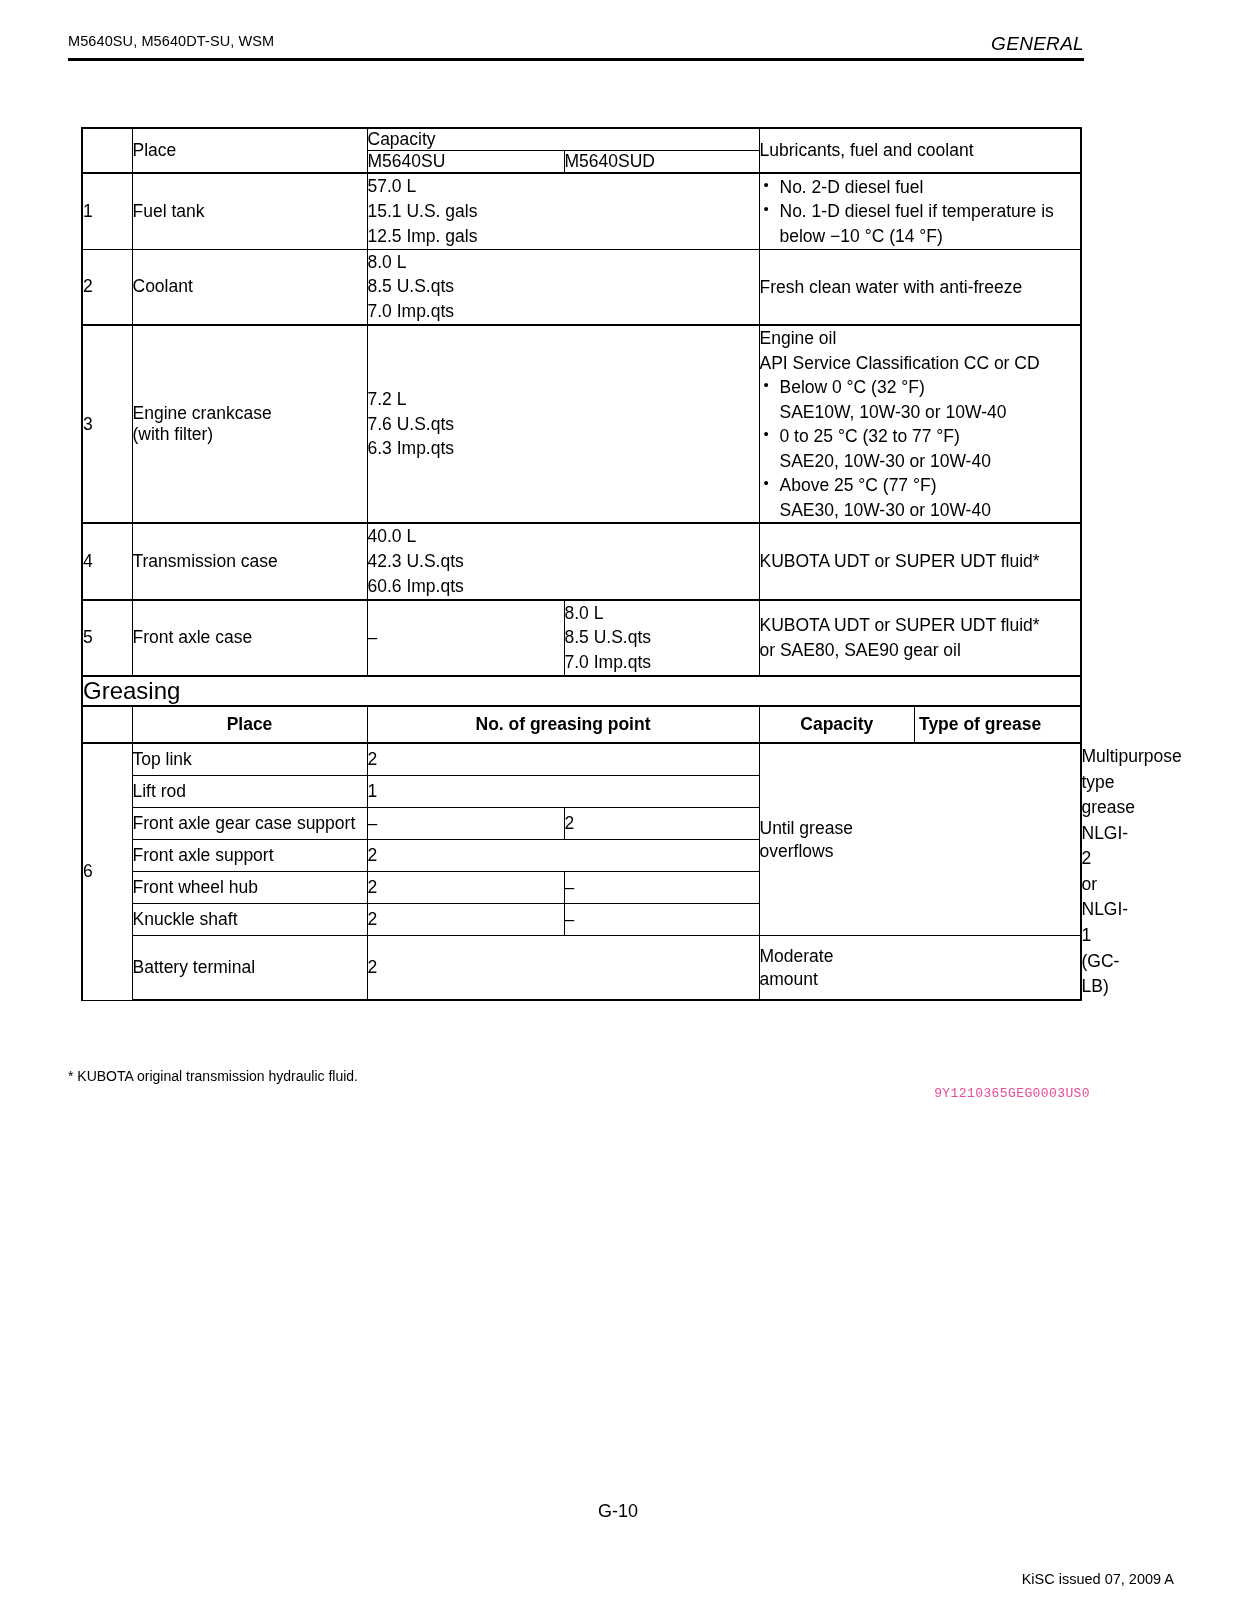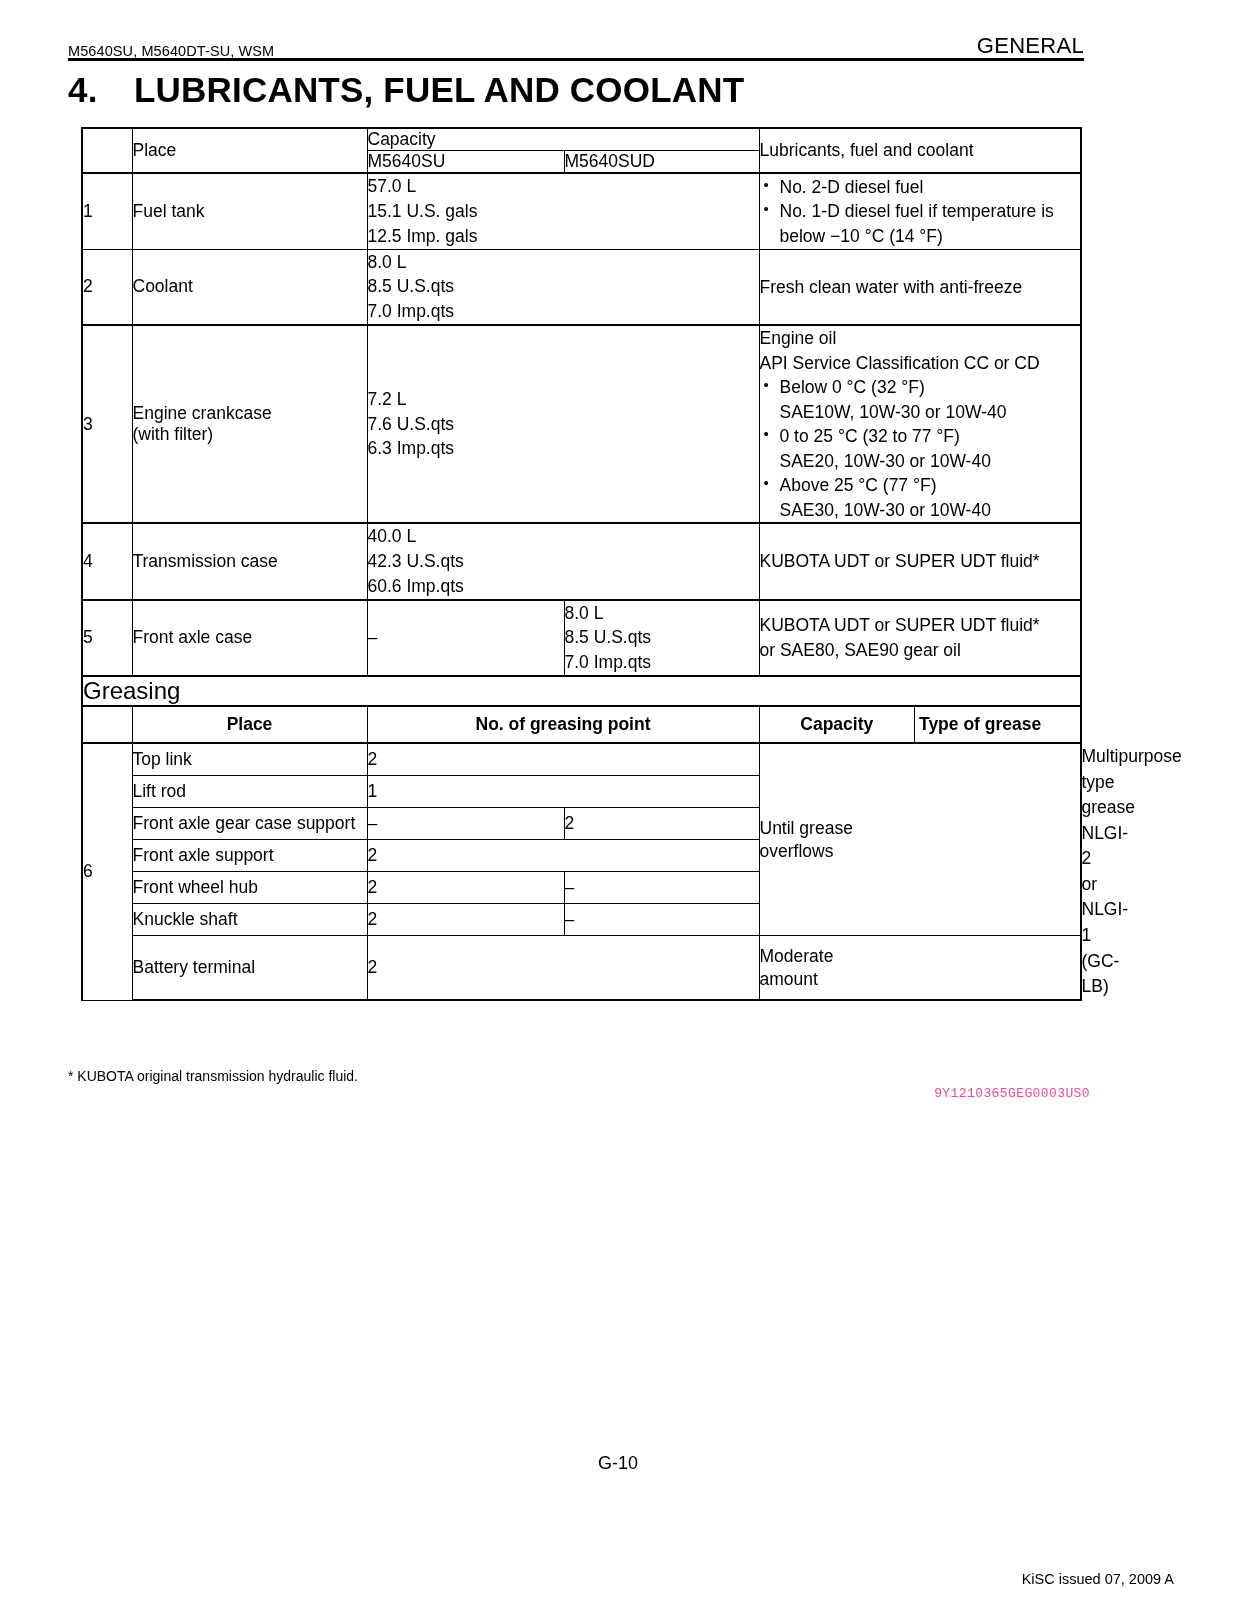--- a/index.html
+++ b/index.html
@@ -23,26 +23,26 @@
   }
 
   
   .runhead {
     position: absolute;
     left: 68px;
     top: 33px;
     width: 1016px;
     display: flex;
     justify-content: space-between;
-    align-items: flex-end;
+    align-items: flex-start;
     font-size: 14.5px;
     gap: 32px;
   }
   .runhead .left  { letter-spacing: 0.1px; }
-  .runhead .right { font-size: 22px; letter-spacing: 0.3px; }
+  .runhead .right { font-size: 19px; letter-spacing: 0.3px; font-style: italic; }
 
   .rule {
     position: absolute;
     left: 68px;
     top: 58px;
     width: 1016px;
     height: 3px;
     background: #000;
   }
 
@@ -150,21 +150,21 @@
     font-family: "Liberation Mono", monospace;
     font-size: 13px;
     color: #ec4899;
     letter-spacing: 0.4px;
   }
 
   
   .pg-num {
     position: absolute;
     left: 0;
-    top: 1453px;
+    top: 1501px;
     width: 1236px;
     text-align: center;
     font-size: 18px;
   }
   .pg-issued {
     position: absolute;
     right: 62px;
     top: 1543px;
     font-size: 14.5px;
     margin-top: 28px;
@@ -174,23 +174,20 @@
 <body>
 
 <div class="page">
 
   <div class="runhead">
     <span class="left">M5640SU, M5640DT-SU, WSM</span>
     <span class="right">GENERAL</span>
   </div>
   <div class="rule"></div>
 
-  <div class="sec-title">
-    <span class="num">4.</span><span>LUBRICANTS, FUEL AND COOLANT</span>
-  </div>
 
   <div class="tbl-wrap">
   <table class="main">
     <colgroup>
       <col style="width:50px">
       <col style="width:235px">
       <col style="width:197px">
       <col style="width:195px">
       <col style="width:322px">
     </colgroup>

